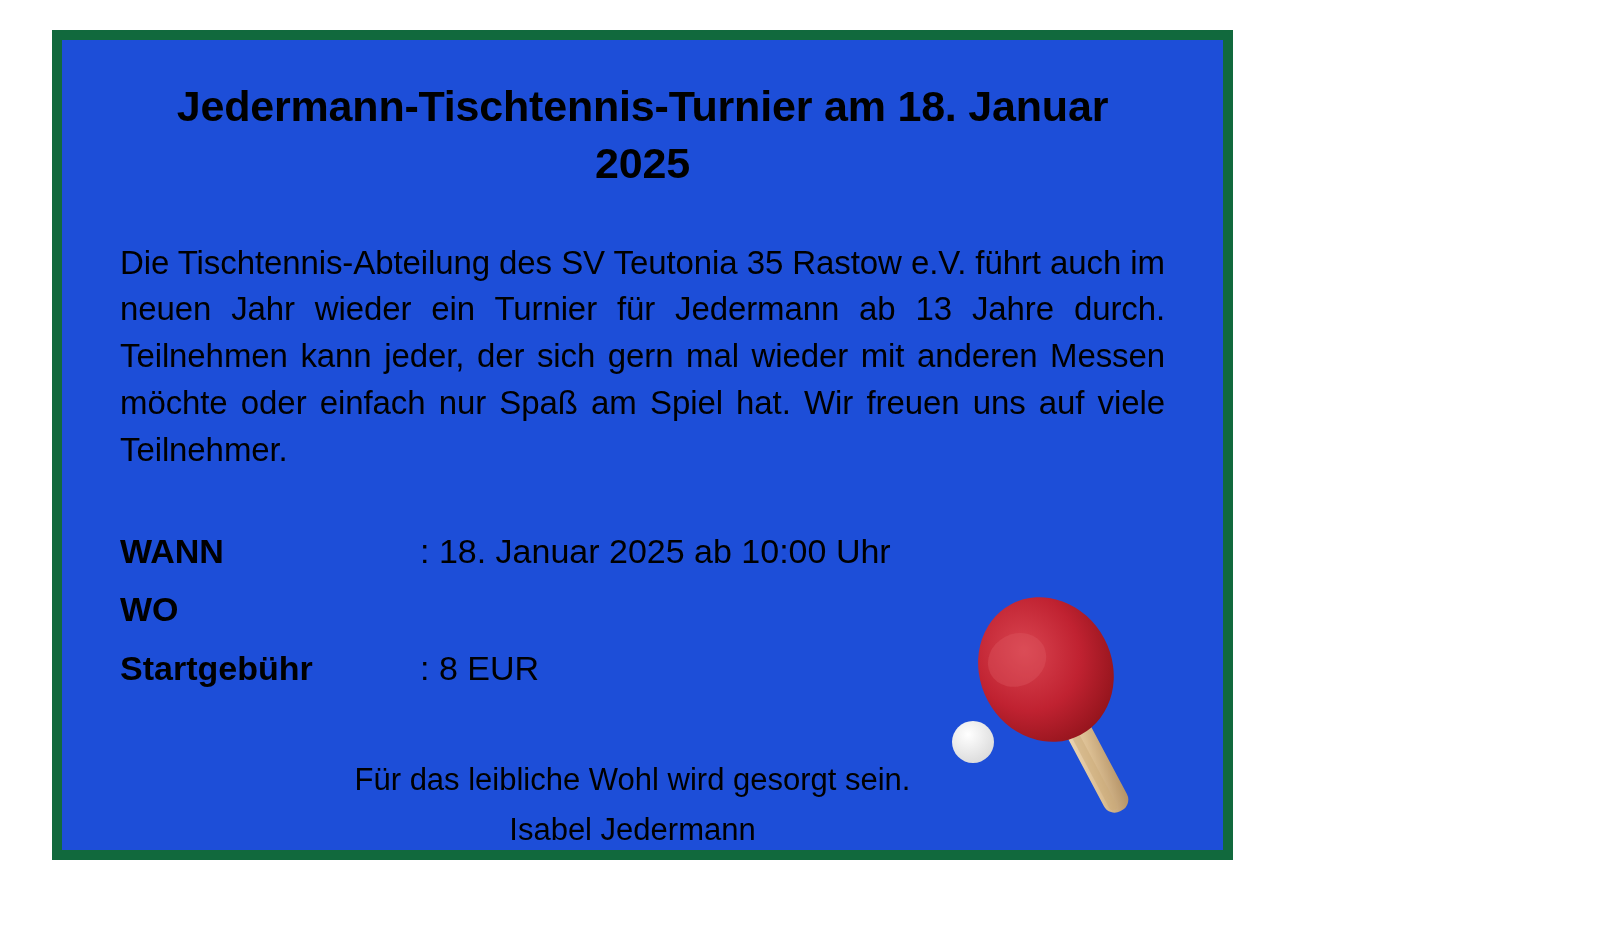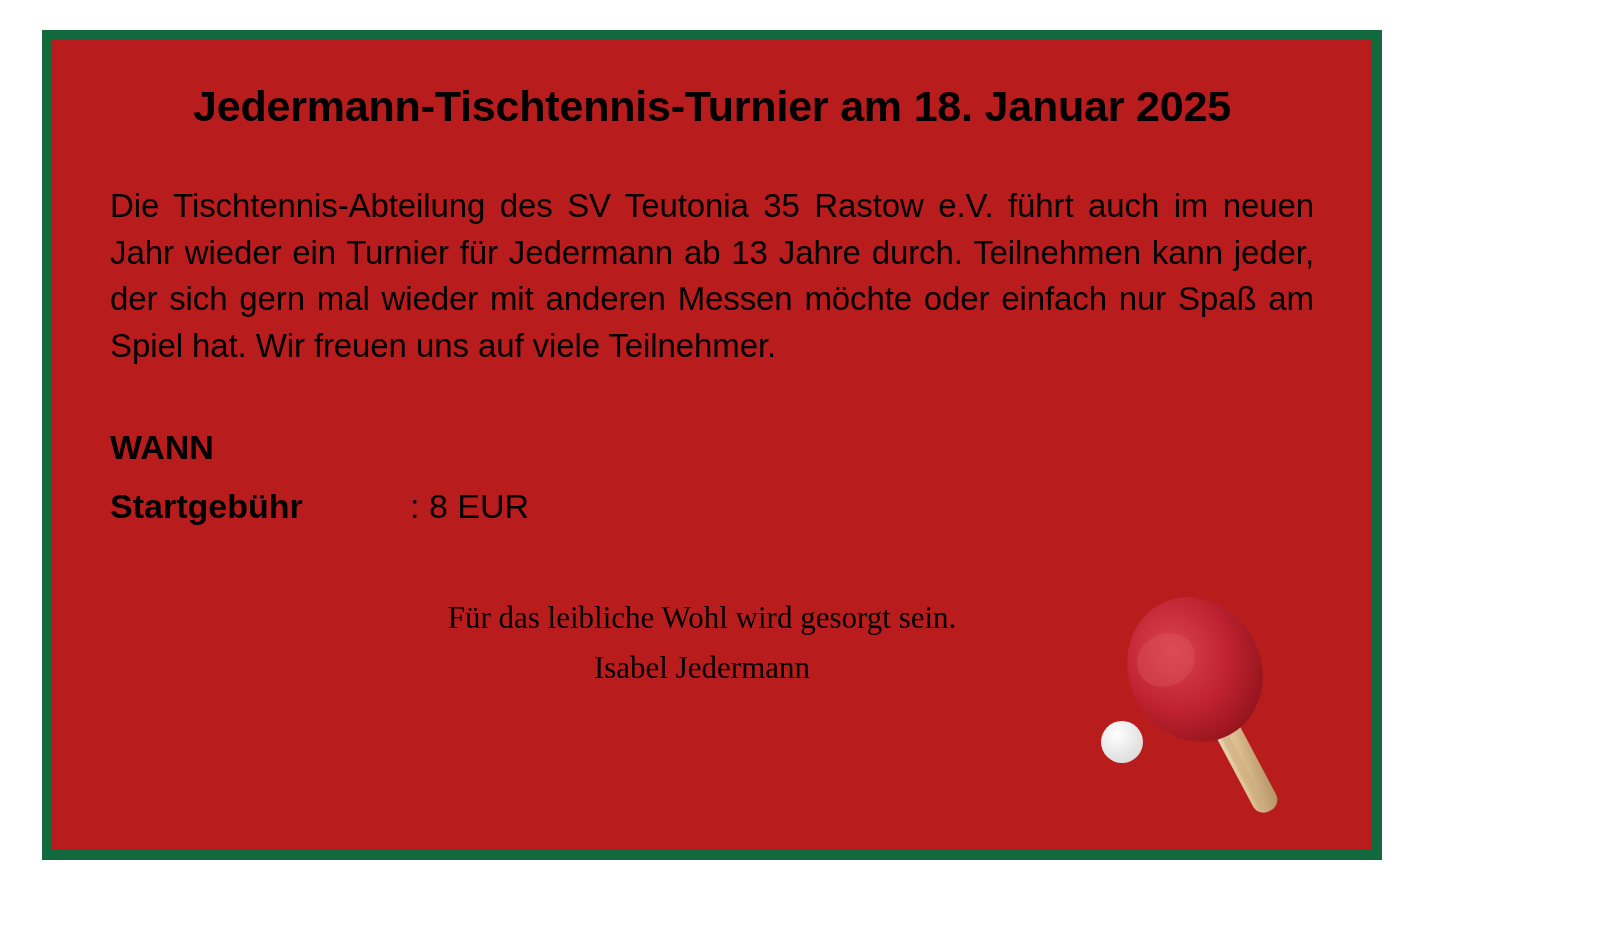--- a/index.html
+++ b/index.html
@@ -9,26 +9,26 @@
   }
   body {
     width: 1600px;
     height: 931px;
     font-family: "Liberation Sans", sans-serif;
     color: #000000;
     overflow: hidden;
   }
   .poster {
     position: absolute;
-    left: 42px;
+    left: 52px;
     top: 30px;
-    width: 1340px;
+    width: 1181px;
     height: 830px;
     border: 10px solid #11693d;
-    background: #b91c1c;
+    background: #1d4ed8;
     box-sizing: border-box;
   }
   .inner {
     position: relative;
     width: 100%;
     height: 100%;
     box-sizing: border-box;
     padding: 38px 58px 10px 58px;
   }
   .title {
@@ -66,21 +66,20 @@
   .detail-value {
     flex: 1 1 auto;
     white-space: nowrap;
   }
   .closing {
     margin-top: 58px;
     text-align: center;
     font-size: 31px;
     line-height: 1.6;
     padding-right: 20px;
-    font-family: Liberation Serif, serif;
   }
   .closing .signature {
     display: block;
   }
   .bat {
     position: absolute;
     right: 34px;
     bottom: 10px;
     width: 240px;
     height: 250px;
@@ -94,22 +93,24 @@
 
     <h1 class="title">
       <span>Jedermann-Tischtennis-Turnier am 18. Januar 2025</span>
     </h1>
 
     <p class="body-text">Die Tischtennis-Abteilung des SV Teutonia 35 Rastow e.V. führt auch im neuen Jahr wieder ein Turnier für Jedermann ab 13 Jahre durch. Teilnehmen kann jeder, der sich gern mal wieder mit anderen Messen möchte oder einfach nur Spaß am Spiel hat. Wir freuen uns auf viele Teilnehmer.</p>
 
     <div class="details">
       <div class="detail-row">
         <span class="detail-label">WANN</span>
+        <span class="detail-value">: 18. Januar 2025 ab 10:00 Uhr</span>
       </div>
       <div class="detail-row">
+        <span class="detail-label">WO</span>
       </div>
       <div class="detail-row">
         <span class="detail-label">Startgebühr</span>
         <span class="detail-value">: 8 EUR</span>
       </div>
     </div>
 
     <div class="closing">
       <span>Für das leibliche Wohl wird gesorgt sein.</span>
       <span class="signature">Isabel Jedermann</span>

